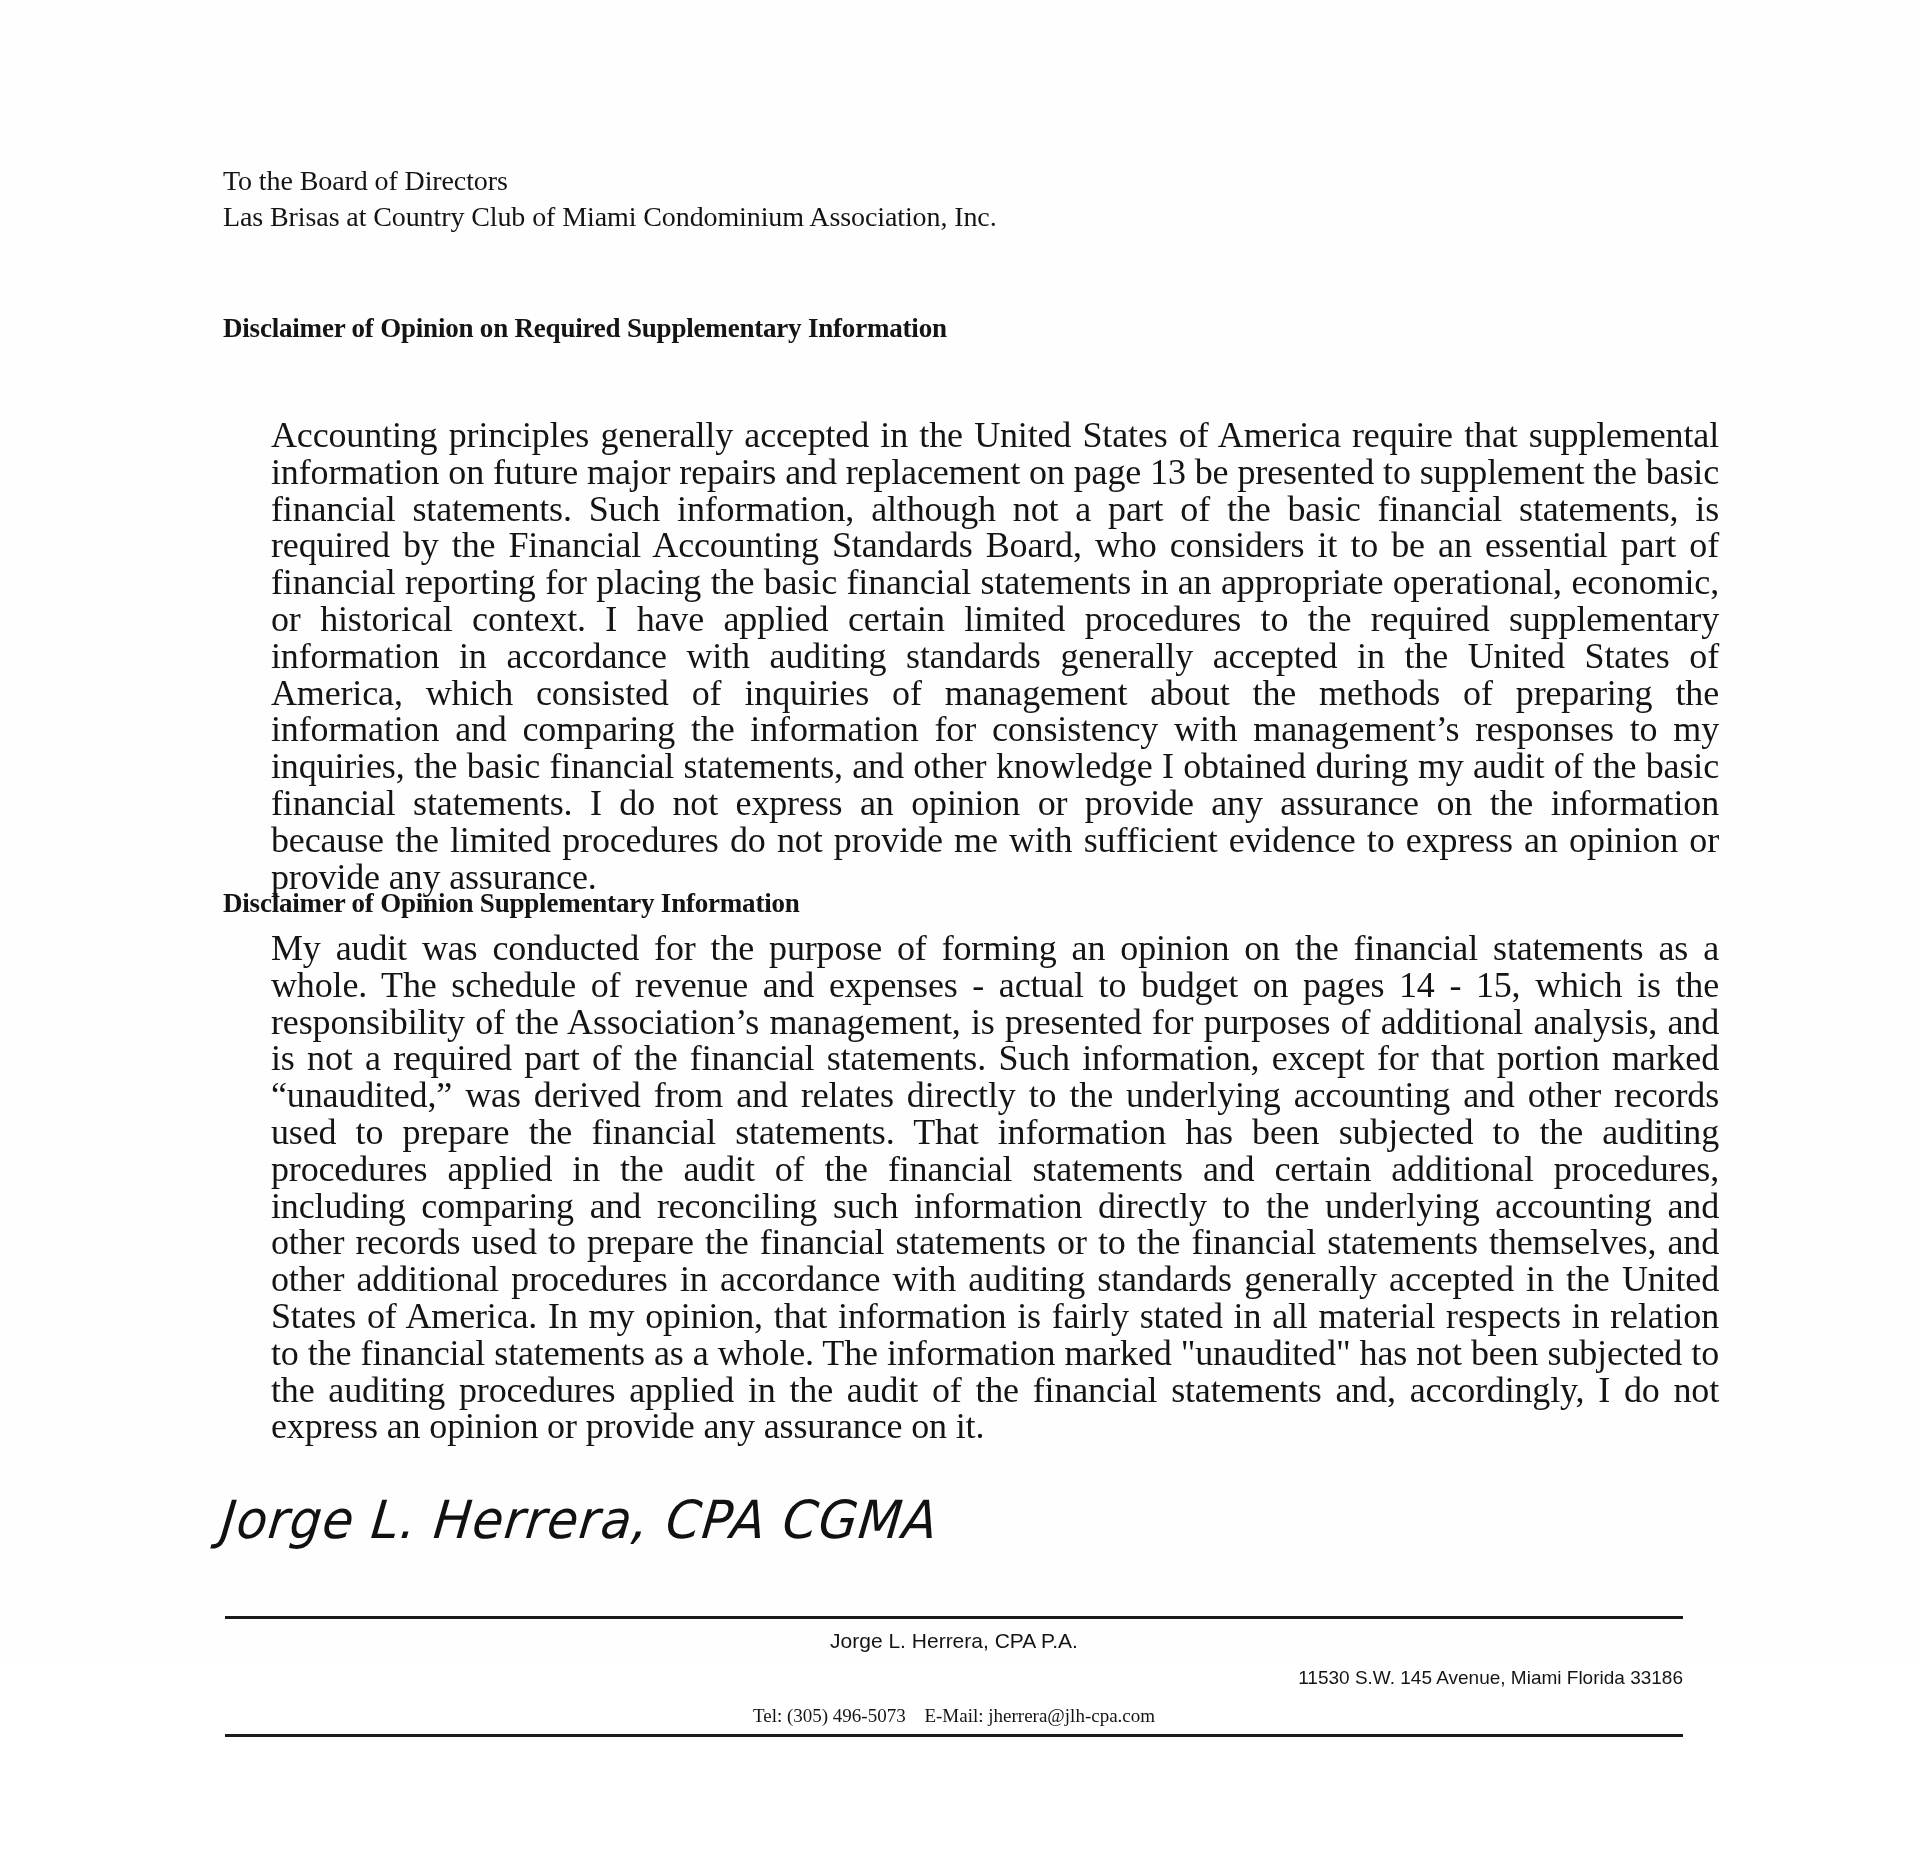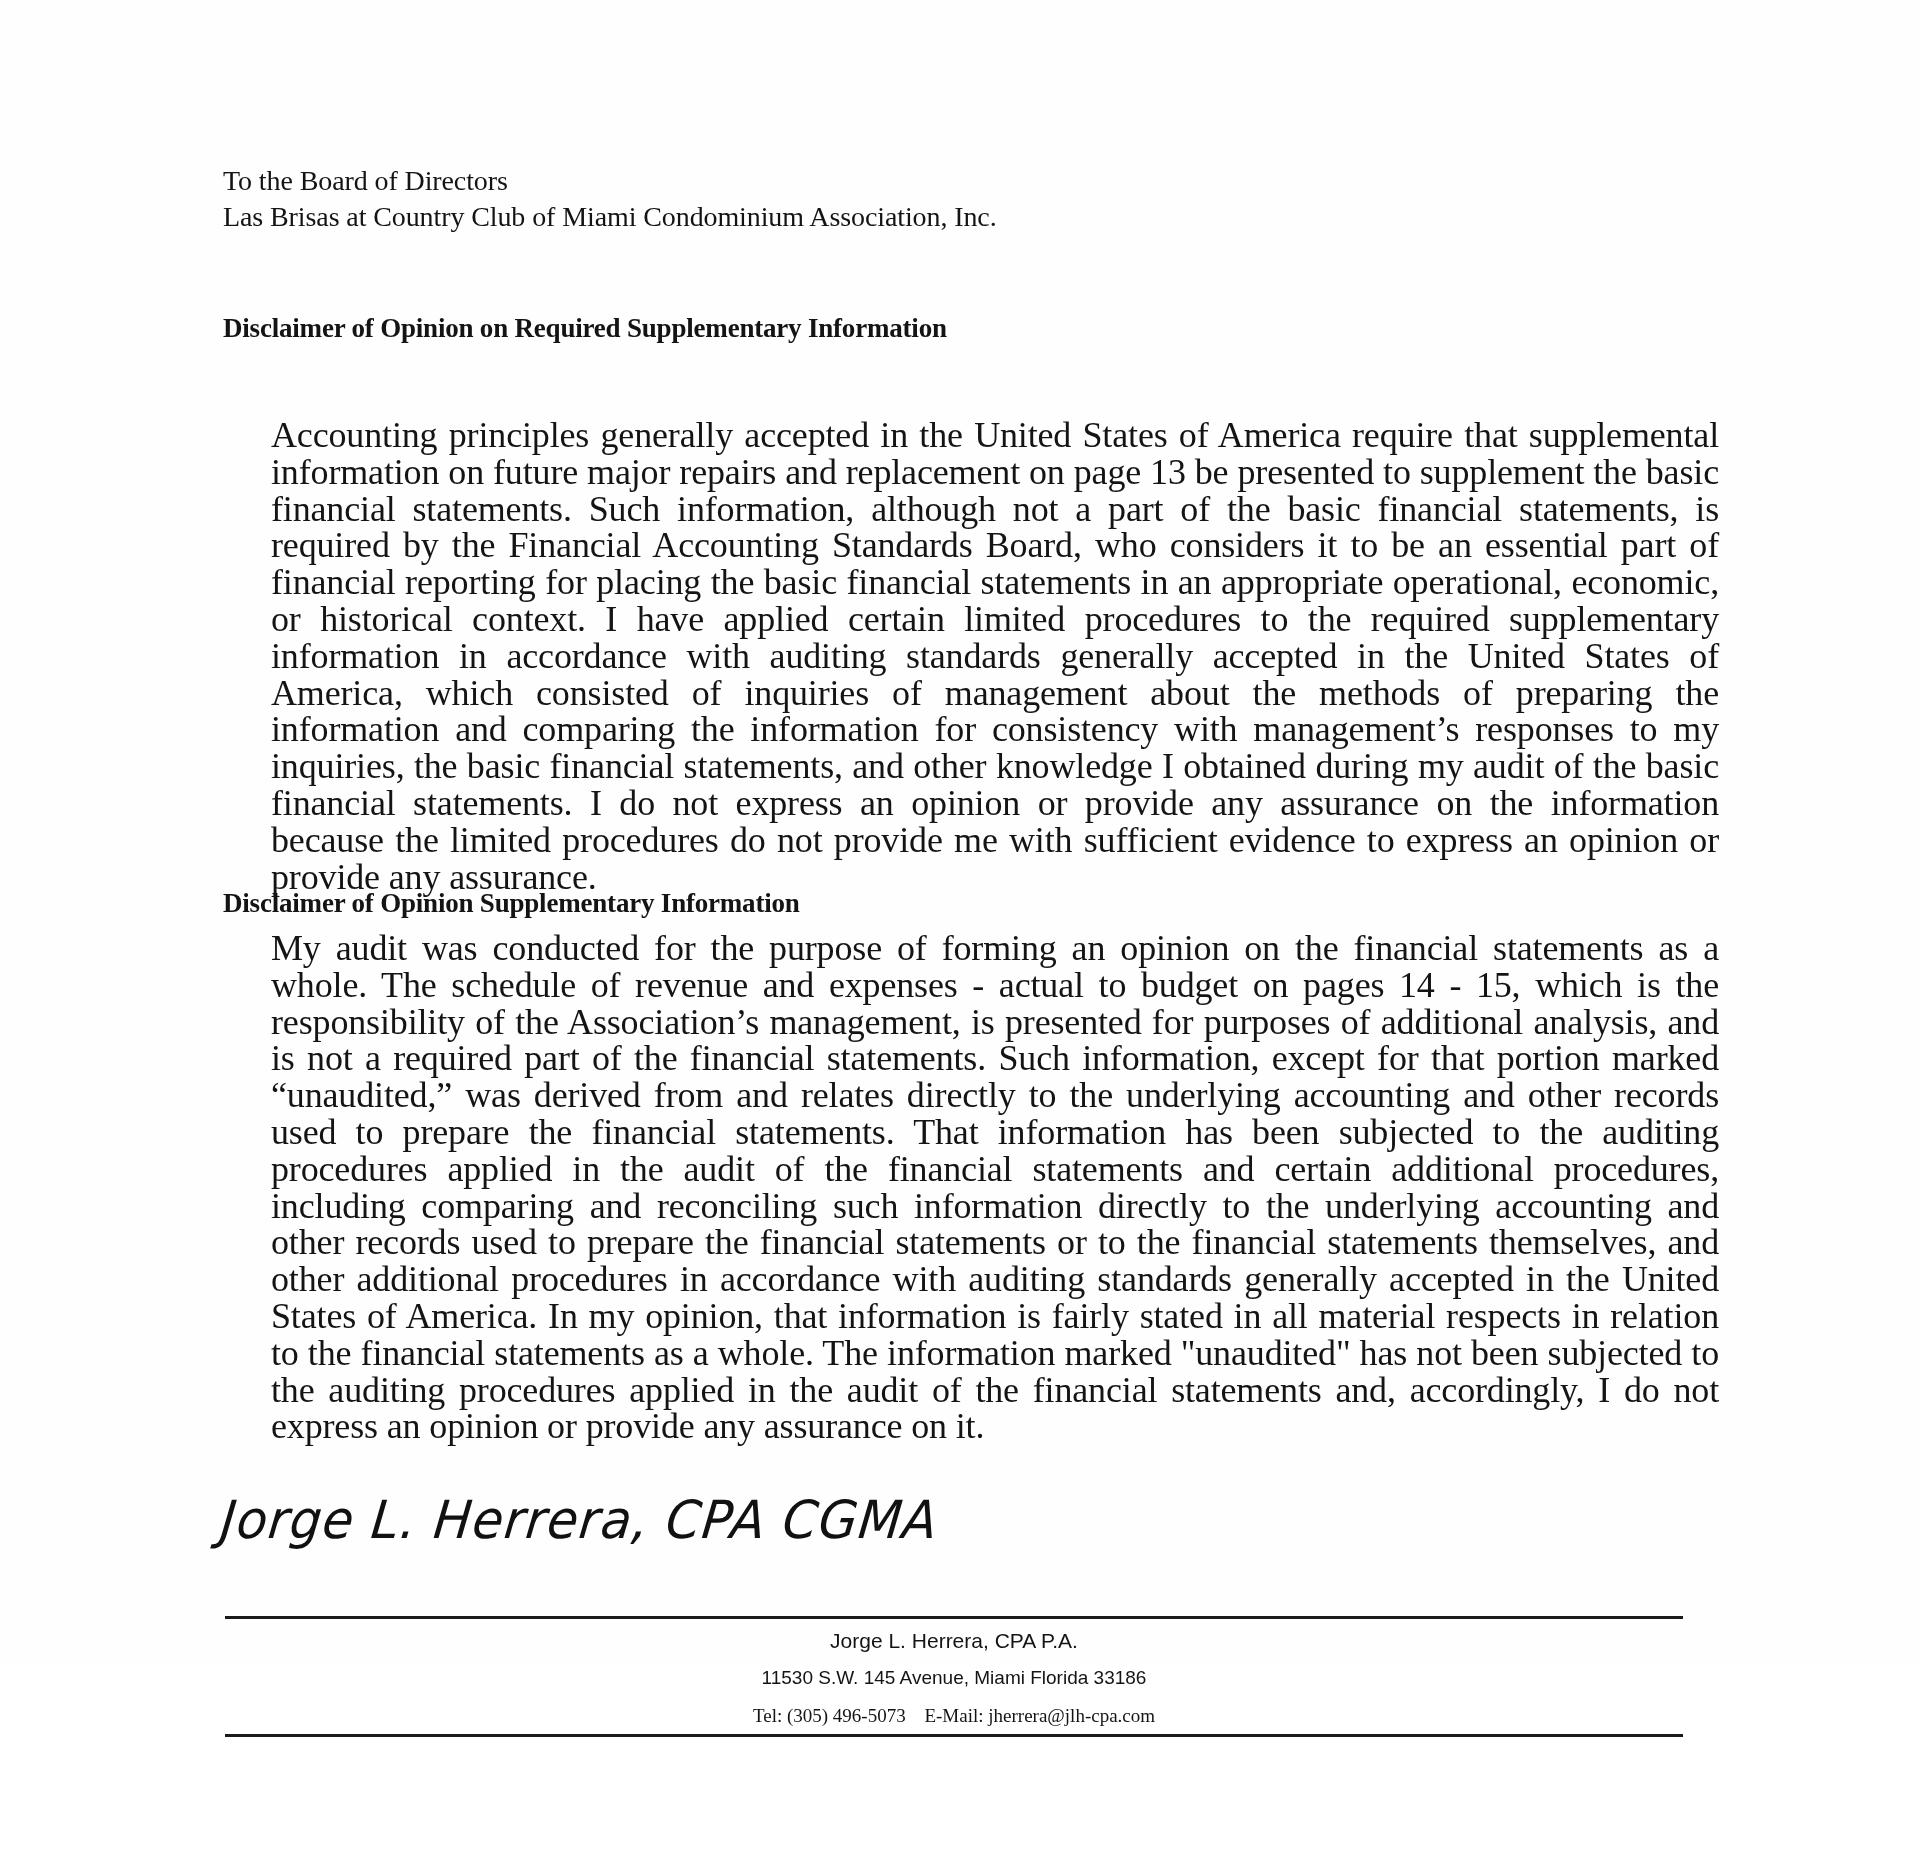--- a/index.html
+++ b/index.html
@@ -89,20 +89,21 @@
       top: 1627px;
       font-family: "Liberation Sans", sans-serif;
       font-size: 21px;
       line-height: 28px;
     }
     .firm-address {
       top: 1665px;
       font-family: "Liberation Sans", sans-serif;
       font-size: 19px;
       line-height: 26px;
+      text-align: right;
     }
     .firm-contact {
       top: 1703px;
       font-family: "Liberation Serif", serif;
       font-size: 19px;
       line-height: 26px;
     }
     .firm-contact span + span { margin-left: 14px; }
   </style>
 </head>

